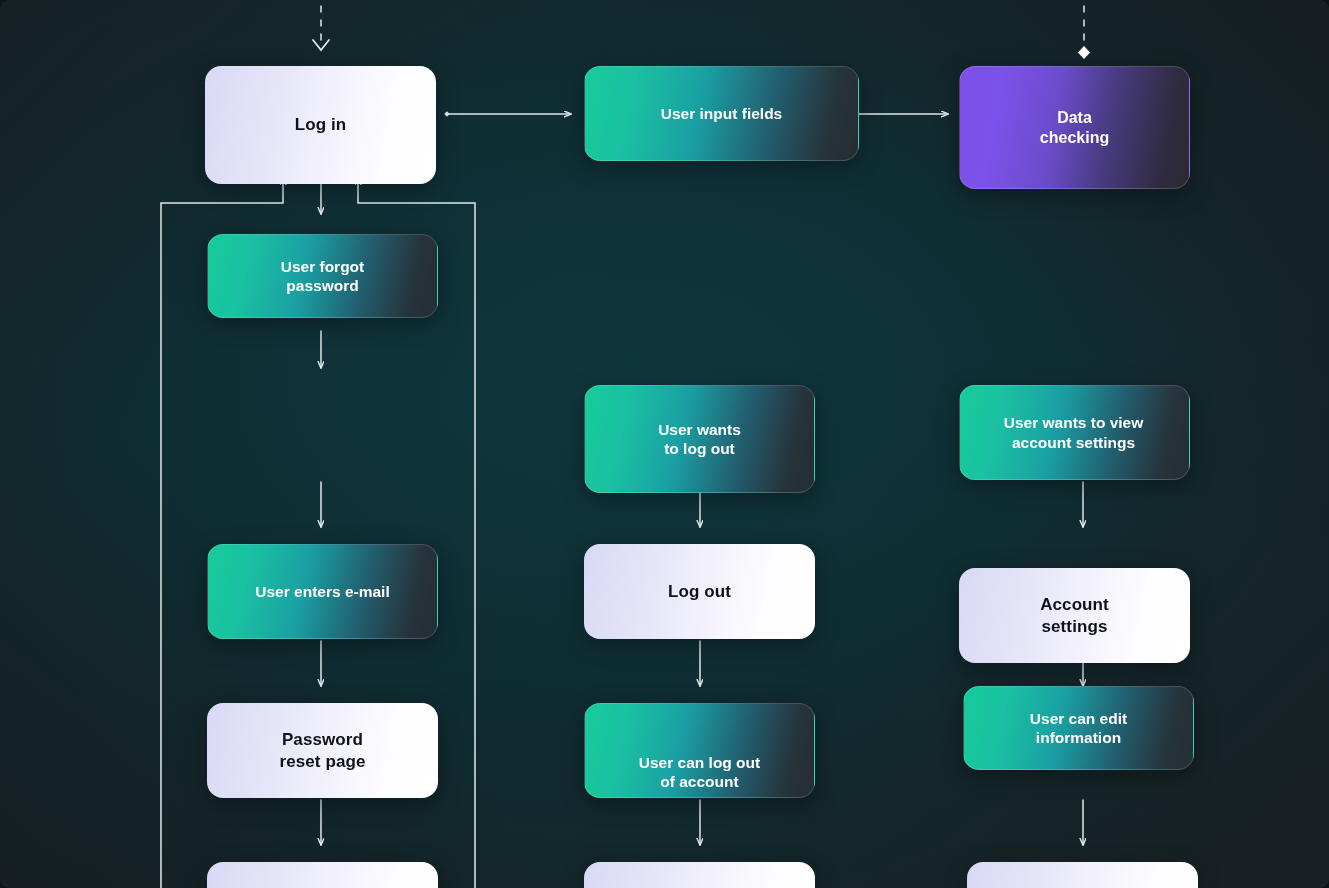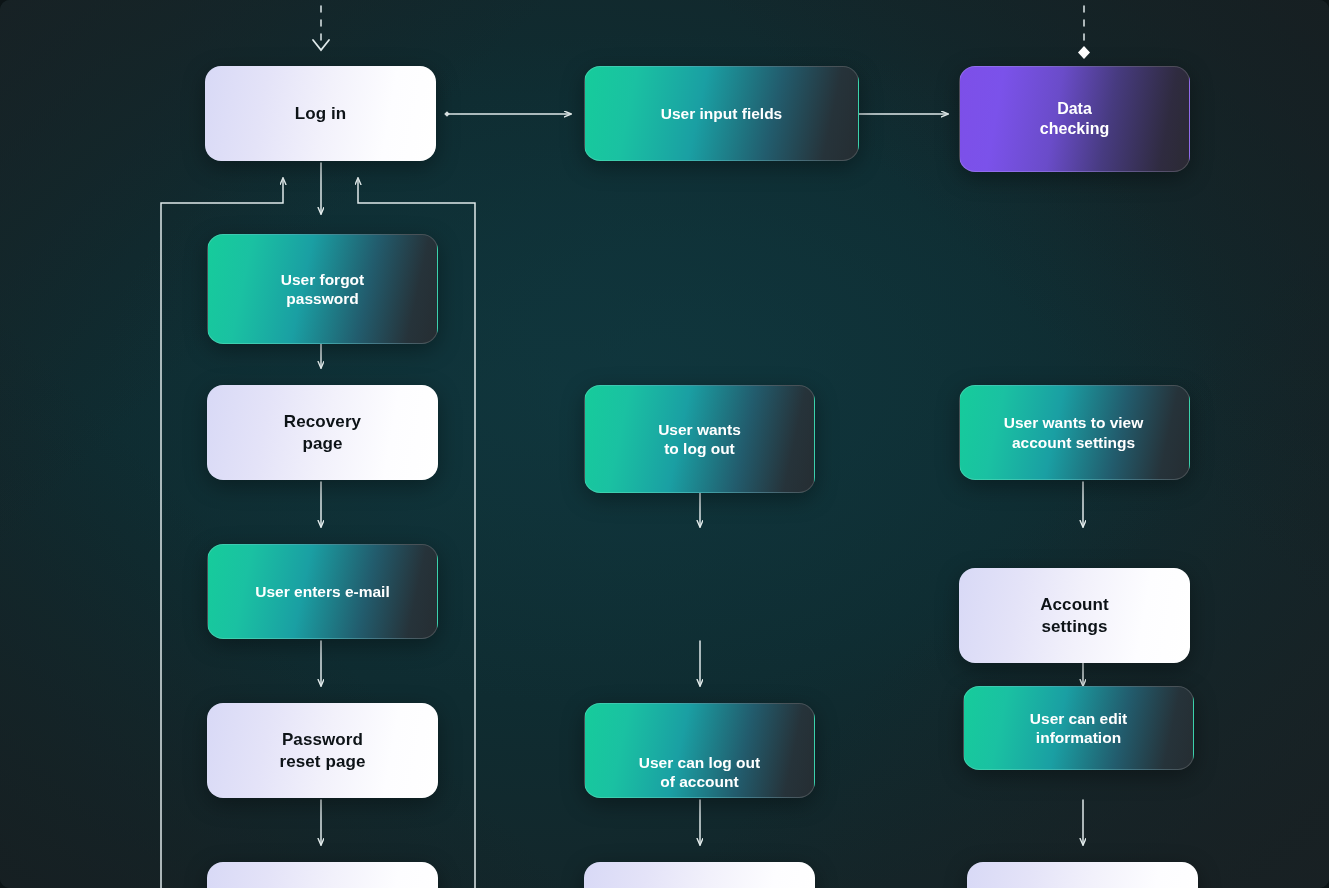--- a/index.html
+++ b/index.html
@@ -150,56 +150,56 @@
       </g>
       <g>
         <path d="M1083,641 L1083,686" marker-end="url(#arrow)"></path>
       </g>
       <g>
         <path d="M1083,800 L1083,845" marker-end="url(#arrow)"></path>
       </g>
     </g>
   </svg>
 
-  <div class="node node-light" style="left:205px; top:66px; width:231px; height:95px;">
+  <div class="node node-light" style="left:205px; top:66px; width:231px; height:118px;">
     <span class="label">Log in</span>
   </div>
 
   <div class="node node-green" style="left:584px; top:66px; width:275px; height:95px;">
     <span class="label">User input fields</span>
   </div>
 
-  <div class="node node-purple" style="left:959px; top:66px; width:231px; height:106px;">
+  <div class="node node-purple" style="left:959px; top:66px; width:231px; height:123px;">
     <span class="label">Data<br>checking</span>
   </div>
 
-  <div class="node node-green" style="left:207px; top:234px; width:231px; height:110px;">
+  <div class="node node-green" style="left:207px; top:234px; width:231px; height:84px;">
     <span class="label">User forgot<br>password</span>
   </div>
 
-  <div class="node node-light" style="left:207px; top:385px; width:231px; height:95px;">
-    <span class="label">Recovery<br>page</span>
-  </div>
 
   <div class="node node-green" style="left:207px; top:544px; width:231px; height:95px;">
     <span class="label">User enters e-mail</span>
   </div>
 
   <div class="node node-light" style="left:207px; top:703px; width:231px; height:95px;">
     <span class="label">Password<br>reset page</span>
   </div>
 
   <div class="node node-light" style="left:207px; top:862px; width:231px; height:95px;">
     <span class="label"></span>
   </div>
 
   <div class="node node-green" style="left:584px; top:385px; width:231px; height:108px;">
     <span class="label">User wants<br>to log out</span>
   </div>
 
+  <div class="node node-light" style="left:584px; top:544px; width:231px; height:95px;">
+    <span class="label">Log out</span>
+  </div>
 
   <div class="node node-green" style="left:584px; top:703px; width:231px; height:95px;align-items:flex-end;">
     <span class="label">User can log out<br>of account</span>
   </div>
 
   <div class="node node-light" style="left:584px; top:862px; width:231px; height:95px;">
     <span class="label"></span>
   </div>
 
   <div class="node node-green" style="left:959px; top:385px; width:231px; height:95px;padding-left:12px;">

